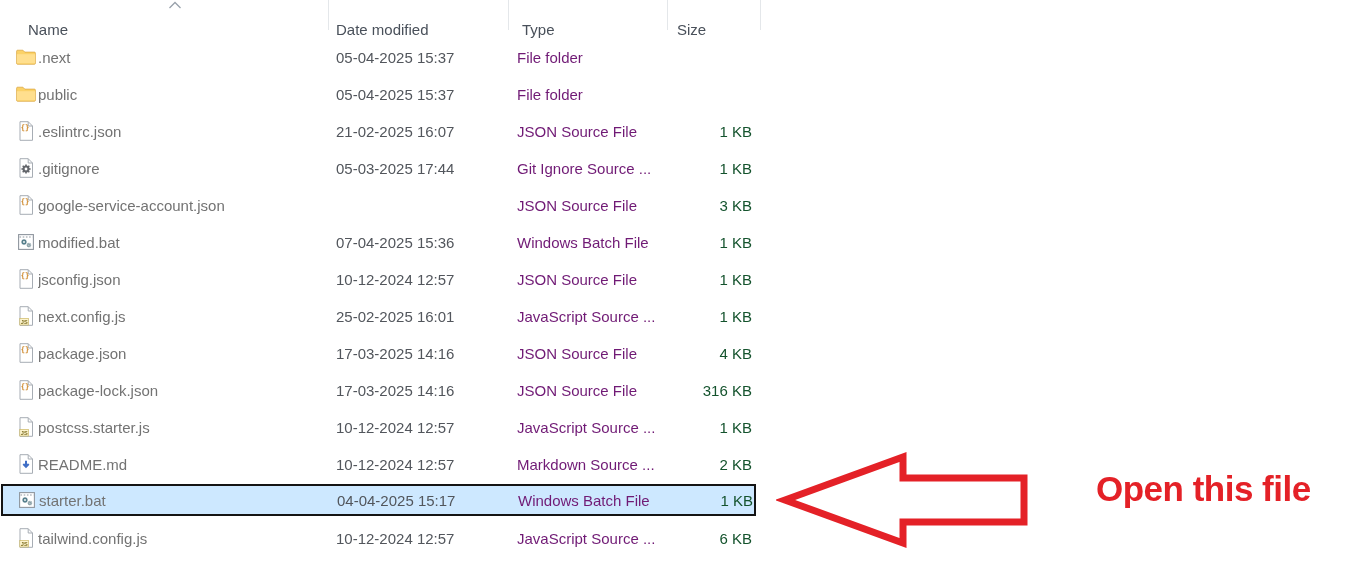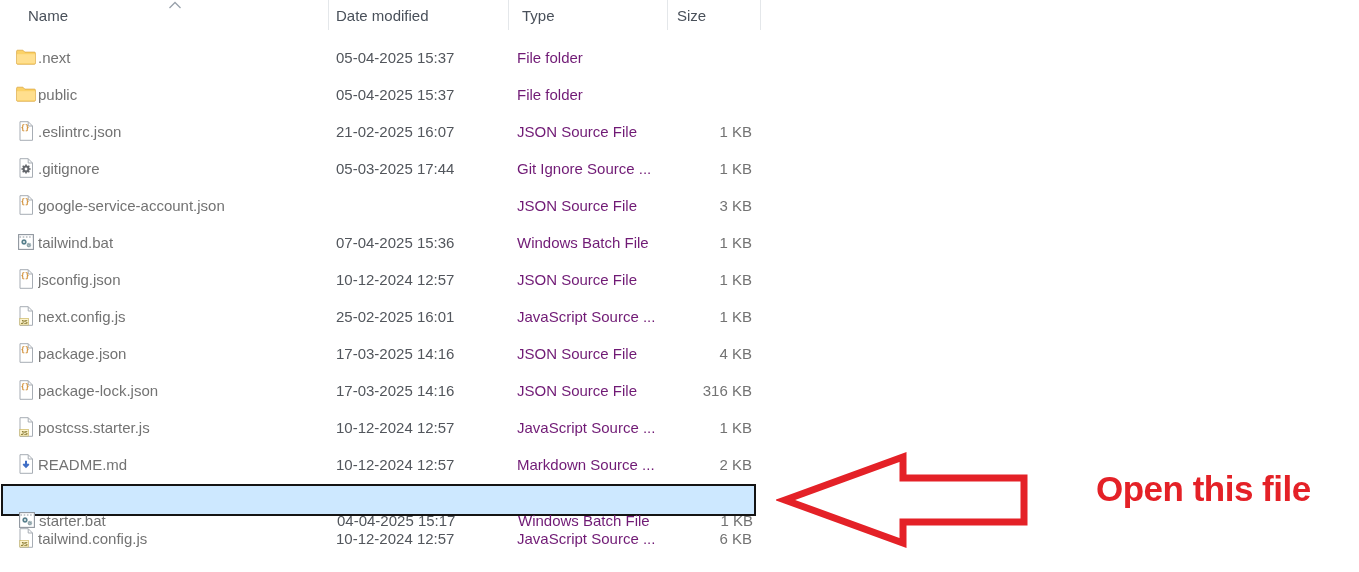--- a/index.html
+++ b/index.html
@@ -1,33 +1,33 @@
 <!DOCTYPE html>
 <html><head>
 <meta charset="utf-8">
 <style>
   html,body{margin:0;padding:0;background:#fff;}
   #stage{position:relative;width:1359px;height:572px;background:#fff;overflow:hidden;
          font-family:"Liberation Sans",sans-serif;}
   
-  .hdr-label{position:absolute;top:0;height:30px;display:flex;align-items:center;
+  .hdr-label{position:absolute;top:14px;height:30px;display:flex;align-items:center;
              font-size:15px;color:#49505a;white-space:nowrap;cursor:default;text-align:right;}
   .sep{position:absolute;top:0;height:30px;width:1px;background:#e4e7ea;}
   .sort-chevron{position:absolute;left:168px;top:1px;}
   
   .row{position:absolute;left:0;width:760px;height:30px;background:transparent;}
   .row.selected{left:1px;width:755px;background:#cde8ff;border:2px solid #141414;box-sizing:border-box;}
   .cell{position:absolute;top:0;height:100%;display:flex;align-items:center;
         font-size:15px;white-space:nowrap;overflow:hidden;}
   .c-icon{left:14px;width:24px;justify-content:center;}
   .c-name{left:38px;width:285px;color:#737373;}
   .c-date{left:336px;width:168px;color:#52565c;}
   .c-type{left:517px;width:148px;color:#701a75;}
-  .c-size{left:640px;width:112px;justify-content:flex-end;color:#737373;text-align:right;}
-  .row.selected .cell{margin-left:-2px;margin-top:20px;}
+  .c-size{left:640px;width:112px;justify-content:flex-end;color:#14532d;text-align:right;}
+  .row.selected .cell{margin-left:-2px;}
   
   .arrow-wrap{position:absolute;left:776px;top:449px;width:256px;height:104px;}
   .annotation-text{position:absolute;left:1096px;top:469px;font-size:35px;font-weight:bold;
                    color:#e42127;letter-spacing:-0.5px;white-space:nowrap;text-align:right;}
   svg{display:block;}
   .ic{flex:0 0 auto;}
 </style>
 </head>
 <body>
 
@@ -128,21 +128,21 @@
           </g>
           <circle cx="6" cy="8" r="2.2" fill="#577f8c"></circle>
           <circle cx="6" cy="8" r=".9" fill="#fff"></circle>
           <g stroke="#708b93" stroke-width=".9">
             <path d="M10.9 8.8v4.6M8.6 11.1h4.6M9.3 9.5l3.2 3.2M12.5 9.5l-3.2 3.2"></path>
           </g>
           <circle cx="10.9" cy="11.1" r="1.6" fill="#708b93"></circle>
           <circle cx="10.9" cy="11.1" r=".7" fill="#fff"></circle>
         </svg>
       </span>
-    <span class="cell c-name">tailwind.bat</span>
+    <span class="cell c-name">modified.bat</span>
     <span class="cell c-date">07-04-2025 15:36</span>
     <span class="cell c-type">Windows Batch File</span>
     <span class="cell c-size">1 KB</span>
   </div>
 
   <div class="row" style="top:264px">
     <span class="cell c-icon">
         <svg class="ic" width="16" height="20" viewBox="0 0 16 20">
           <path d="M2 .7h8.2L14.5 5v14.3H2z" fill="#fff" stroke="#a7adb4"></path>
           <path d="M10.2.7V5h4.3" fill="none" stroke="#a7adb4"></path>

